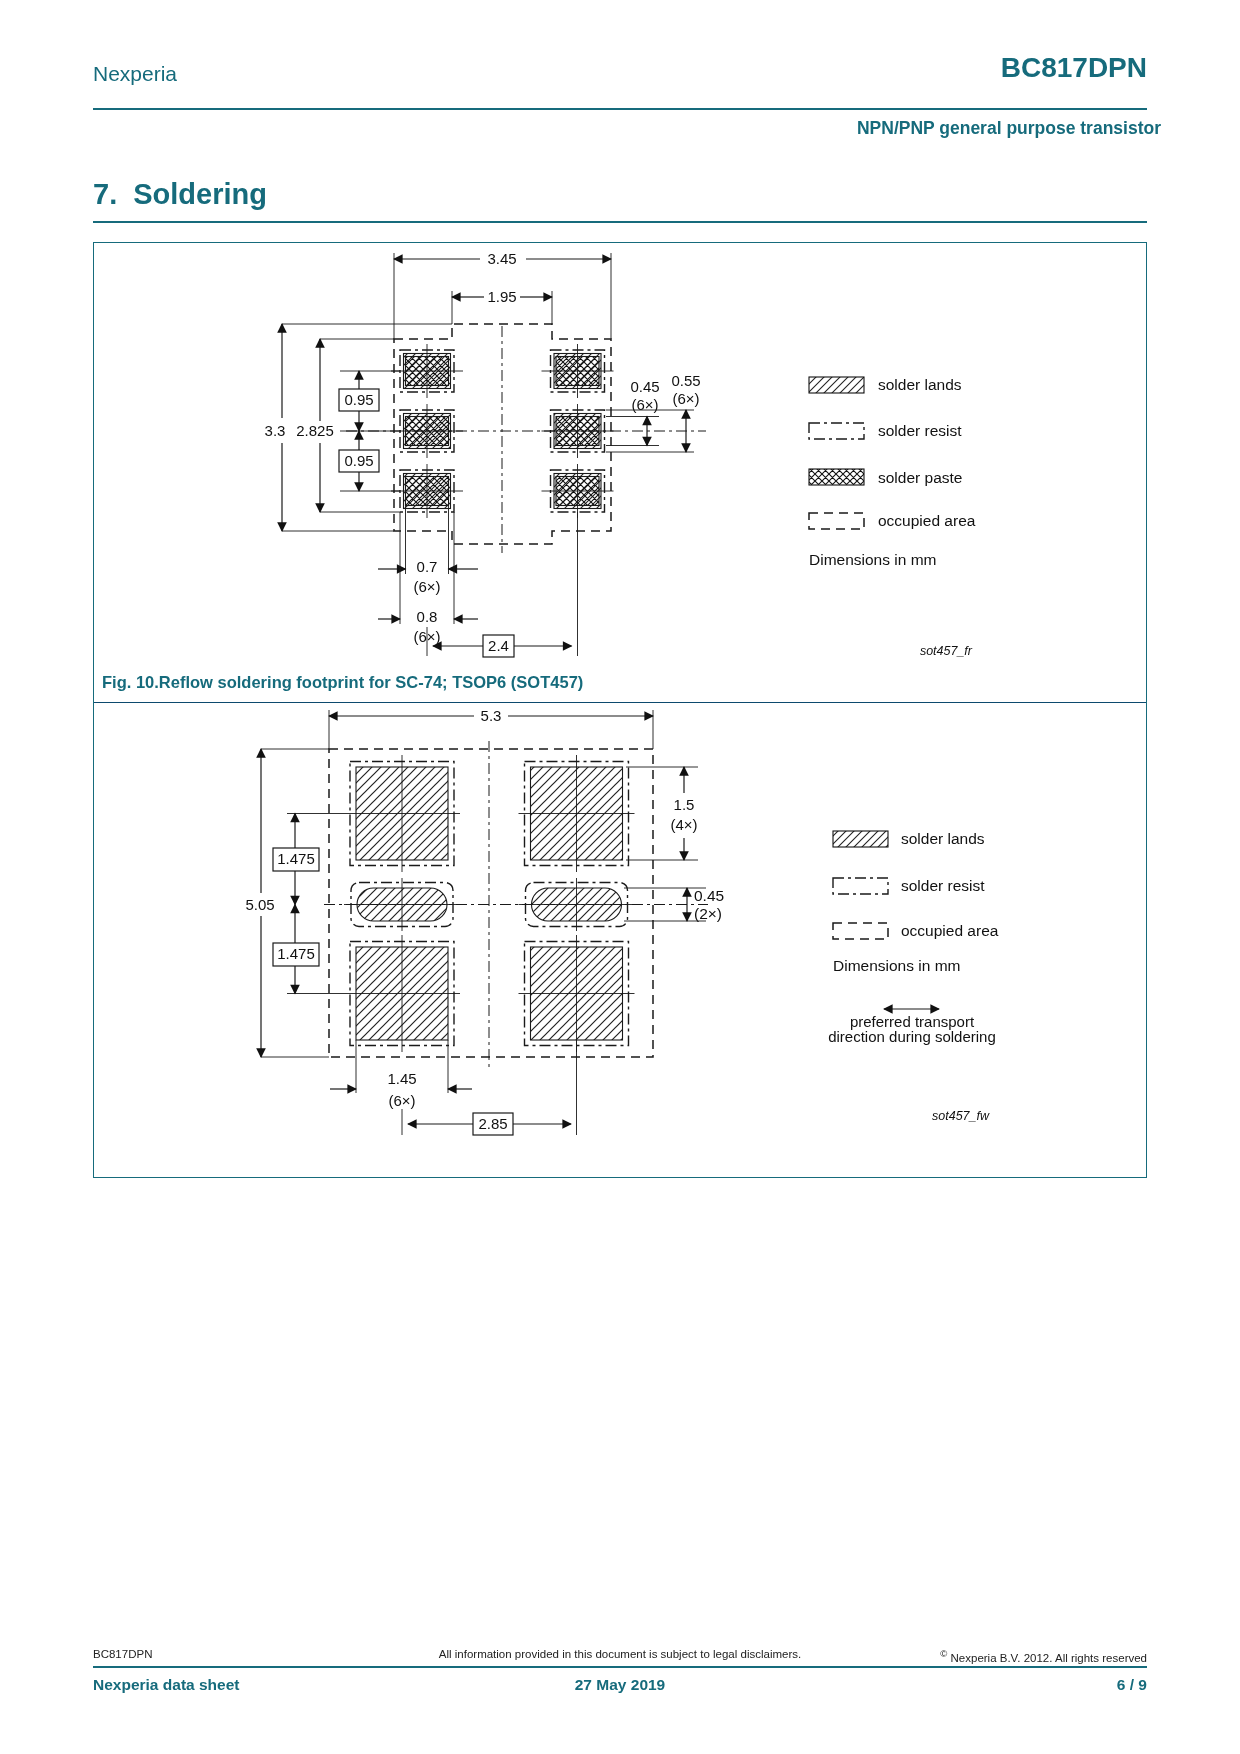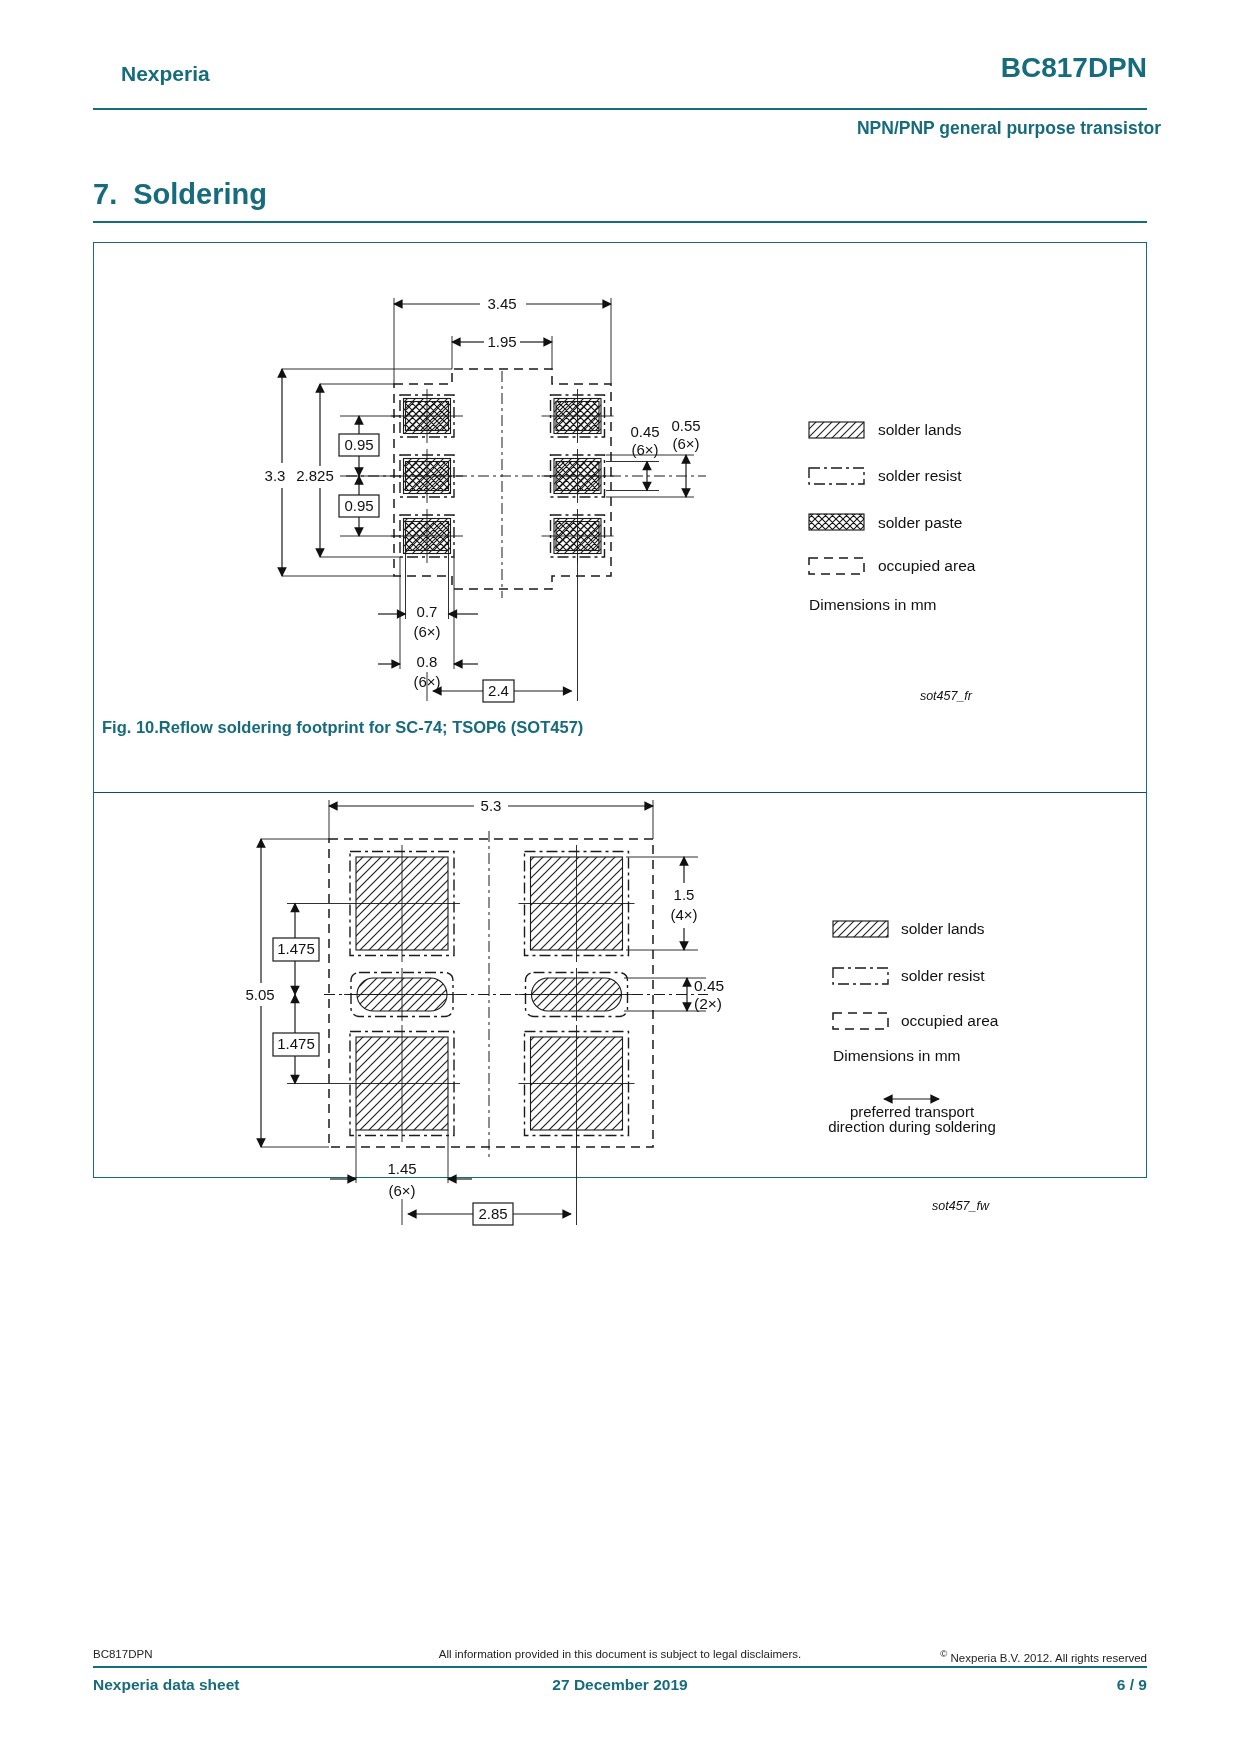--- a/index.html
+++ b/index.html
@@ -1,27 +1,27 @@
 <!DOCTYPE html>
 <html><head>
 <meta charset="utf-8">
 <style>
   html,body{margin:0;padding:0;background:#ffffff;}
   .page{position:relative;width:1240px;height:1754px;background:#fff;overflow:hidden;
         font-family:"Liberation Sans", sans-serif;color:#1a1a1a;}
   .teal{color:#166b7c;}
   .abs{position:absolute;}
-  .brand{left:93px;top:62px;font-size:21px;font-weight:bold;margin-left:28px;}
+  .brand{left:93px;top:62px;font-size:21px;font-weight:normal;}
   .product{right:93px;top:52px;font-size:28px;font-weight:bold;}
   .hrule{left:93px;right:93px;top:108px;height:2px;background:#166b7c;}
   .subtitle{right:79px;top:118px;font-size:17.5px;font-weight:bold;}
   .section{left:93px;top:178px;font-size:29px;font-weight:bold;display:flex;gap:16px;}
   .section-rule{left:93px;right:93px;top:221px;height:2px;background:#166b7c;}
   .figbox{left:93px;right:93px;top:242px;height:936px;border:1px solid #166b7c;box-sizing:border-box;}
-  .figarea{position:relative;width:100%;margin-top:45px;}
+  .figarea{position:relative;width:100%;}
   .fig11area{border-top:1px solid #0c4a6e;}
   svg{display:block;}
   .figcaption{height:39px;display:flex;align-items:center;padding-left:8px;
               font-size:16.5px;font-weight:bold;color:#166b7c;}
   .thin{stroke:#1a1a1a;stroke-width:0.9;fill:none;}
   .dim{stroke:#1a1a1a;stroke-width:1.2;fill:none;}
   .dd{fill:none;stroke:#1a1a1a;stroke-width:1.4;stroke-dasharray:11 4 3 4;}
   .ddthin{fill:none;stroke:#1a1a1a;stroke-width:1;stroke-dasharray:11 4 3 4;}
   .dash{fill:none;stroke:#1a1a1a;stroke-width:1.5;stroke-dasharray:9 6;}
   .landrect{stroke:#1a1a1a;stroke-width:1.1;}
@@ -353,17 +353,17 @@
   </div>
 
   <div class="abs foot-small">
     <span class="fs-left">BC817DPN</span>
     <span class="fs-center">All information provided in this document is subject to legal disclaimers.</span>
     <span class="fs-right"><sup>©</sup><span> Nexperia B.V. 2012. All rights reserved</span></span>
   </div>
   <div class="abs foot-rule"></div>
   <div class="abs foot-bold">
     <span class="fs-left">Nexperia data sheet</span>
-    <span class="fs-center">27 December 2019</span>
+    <span class="fs-center">27 May 2019</span>
     <span class="fs-right">6 / 9</span>
   </div>
 
 </div>
 
 </body></html>

